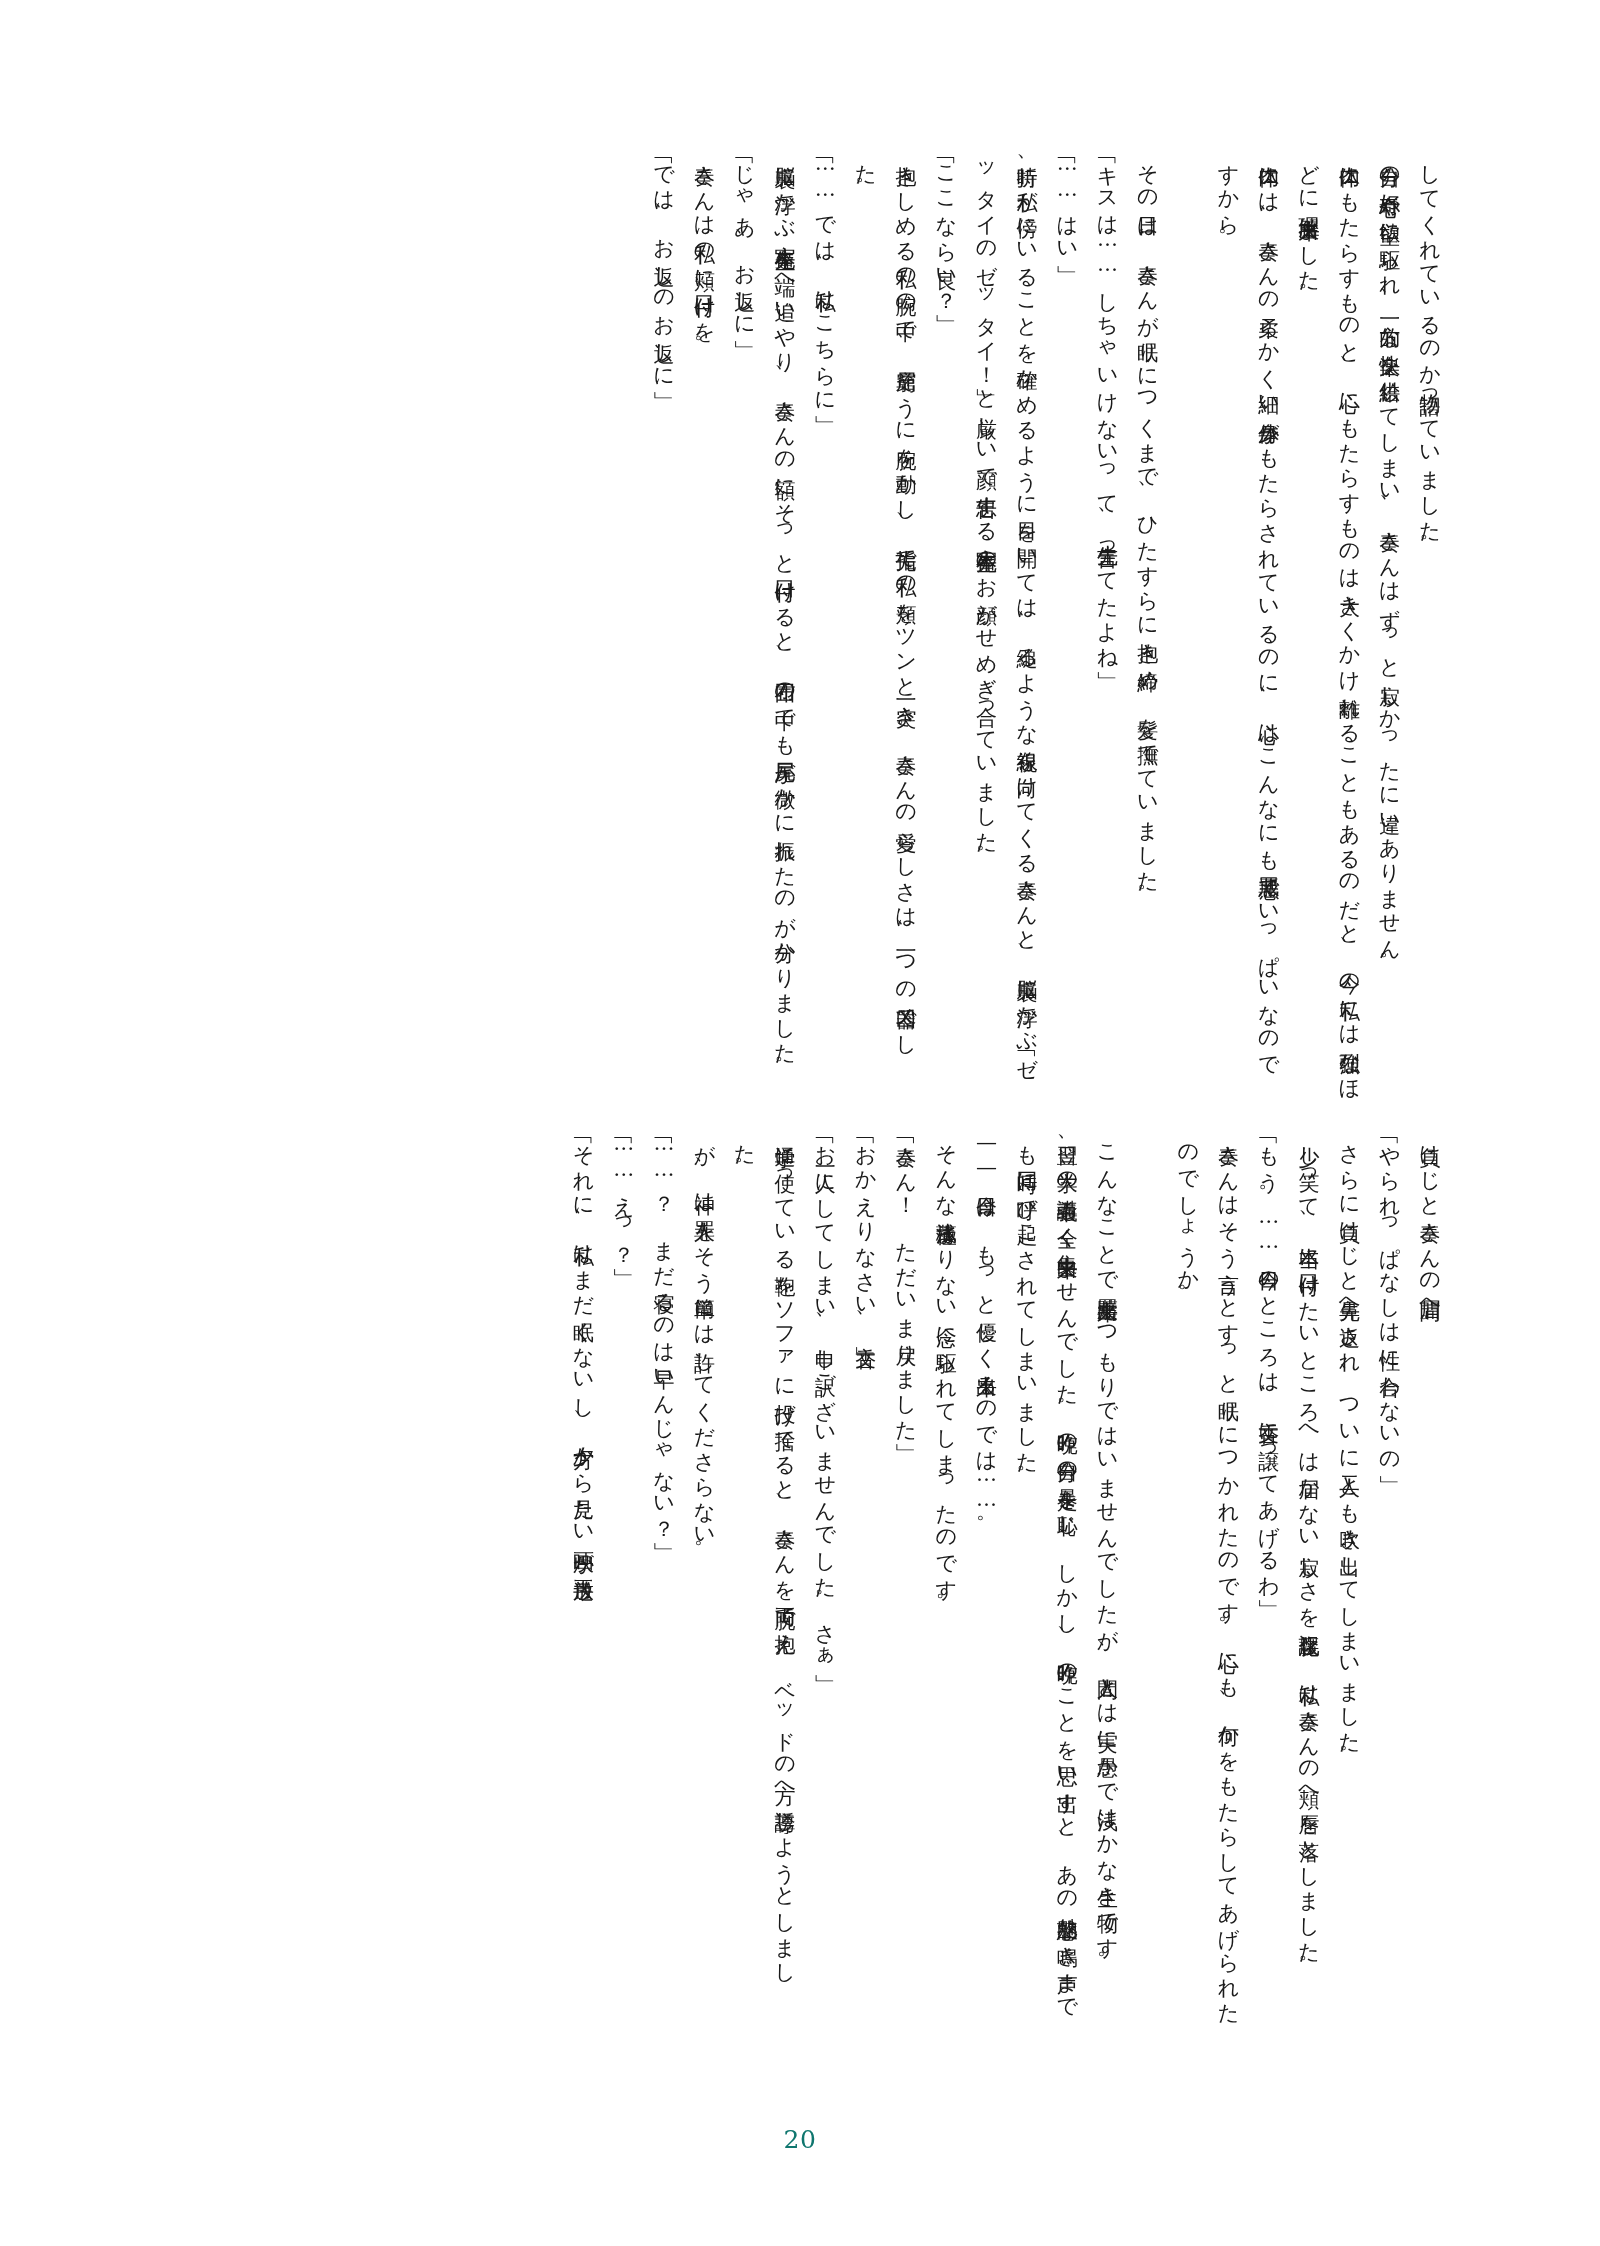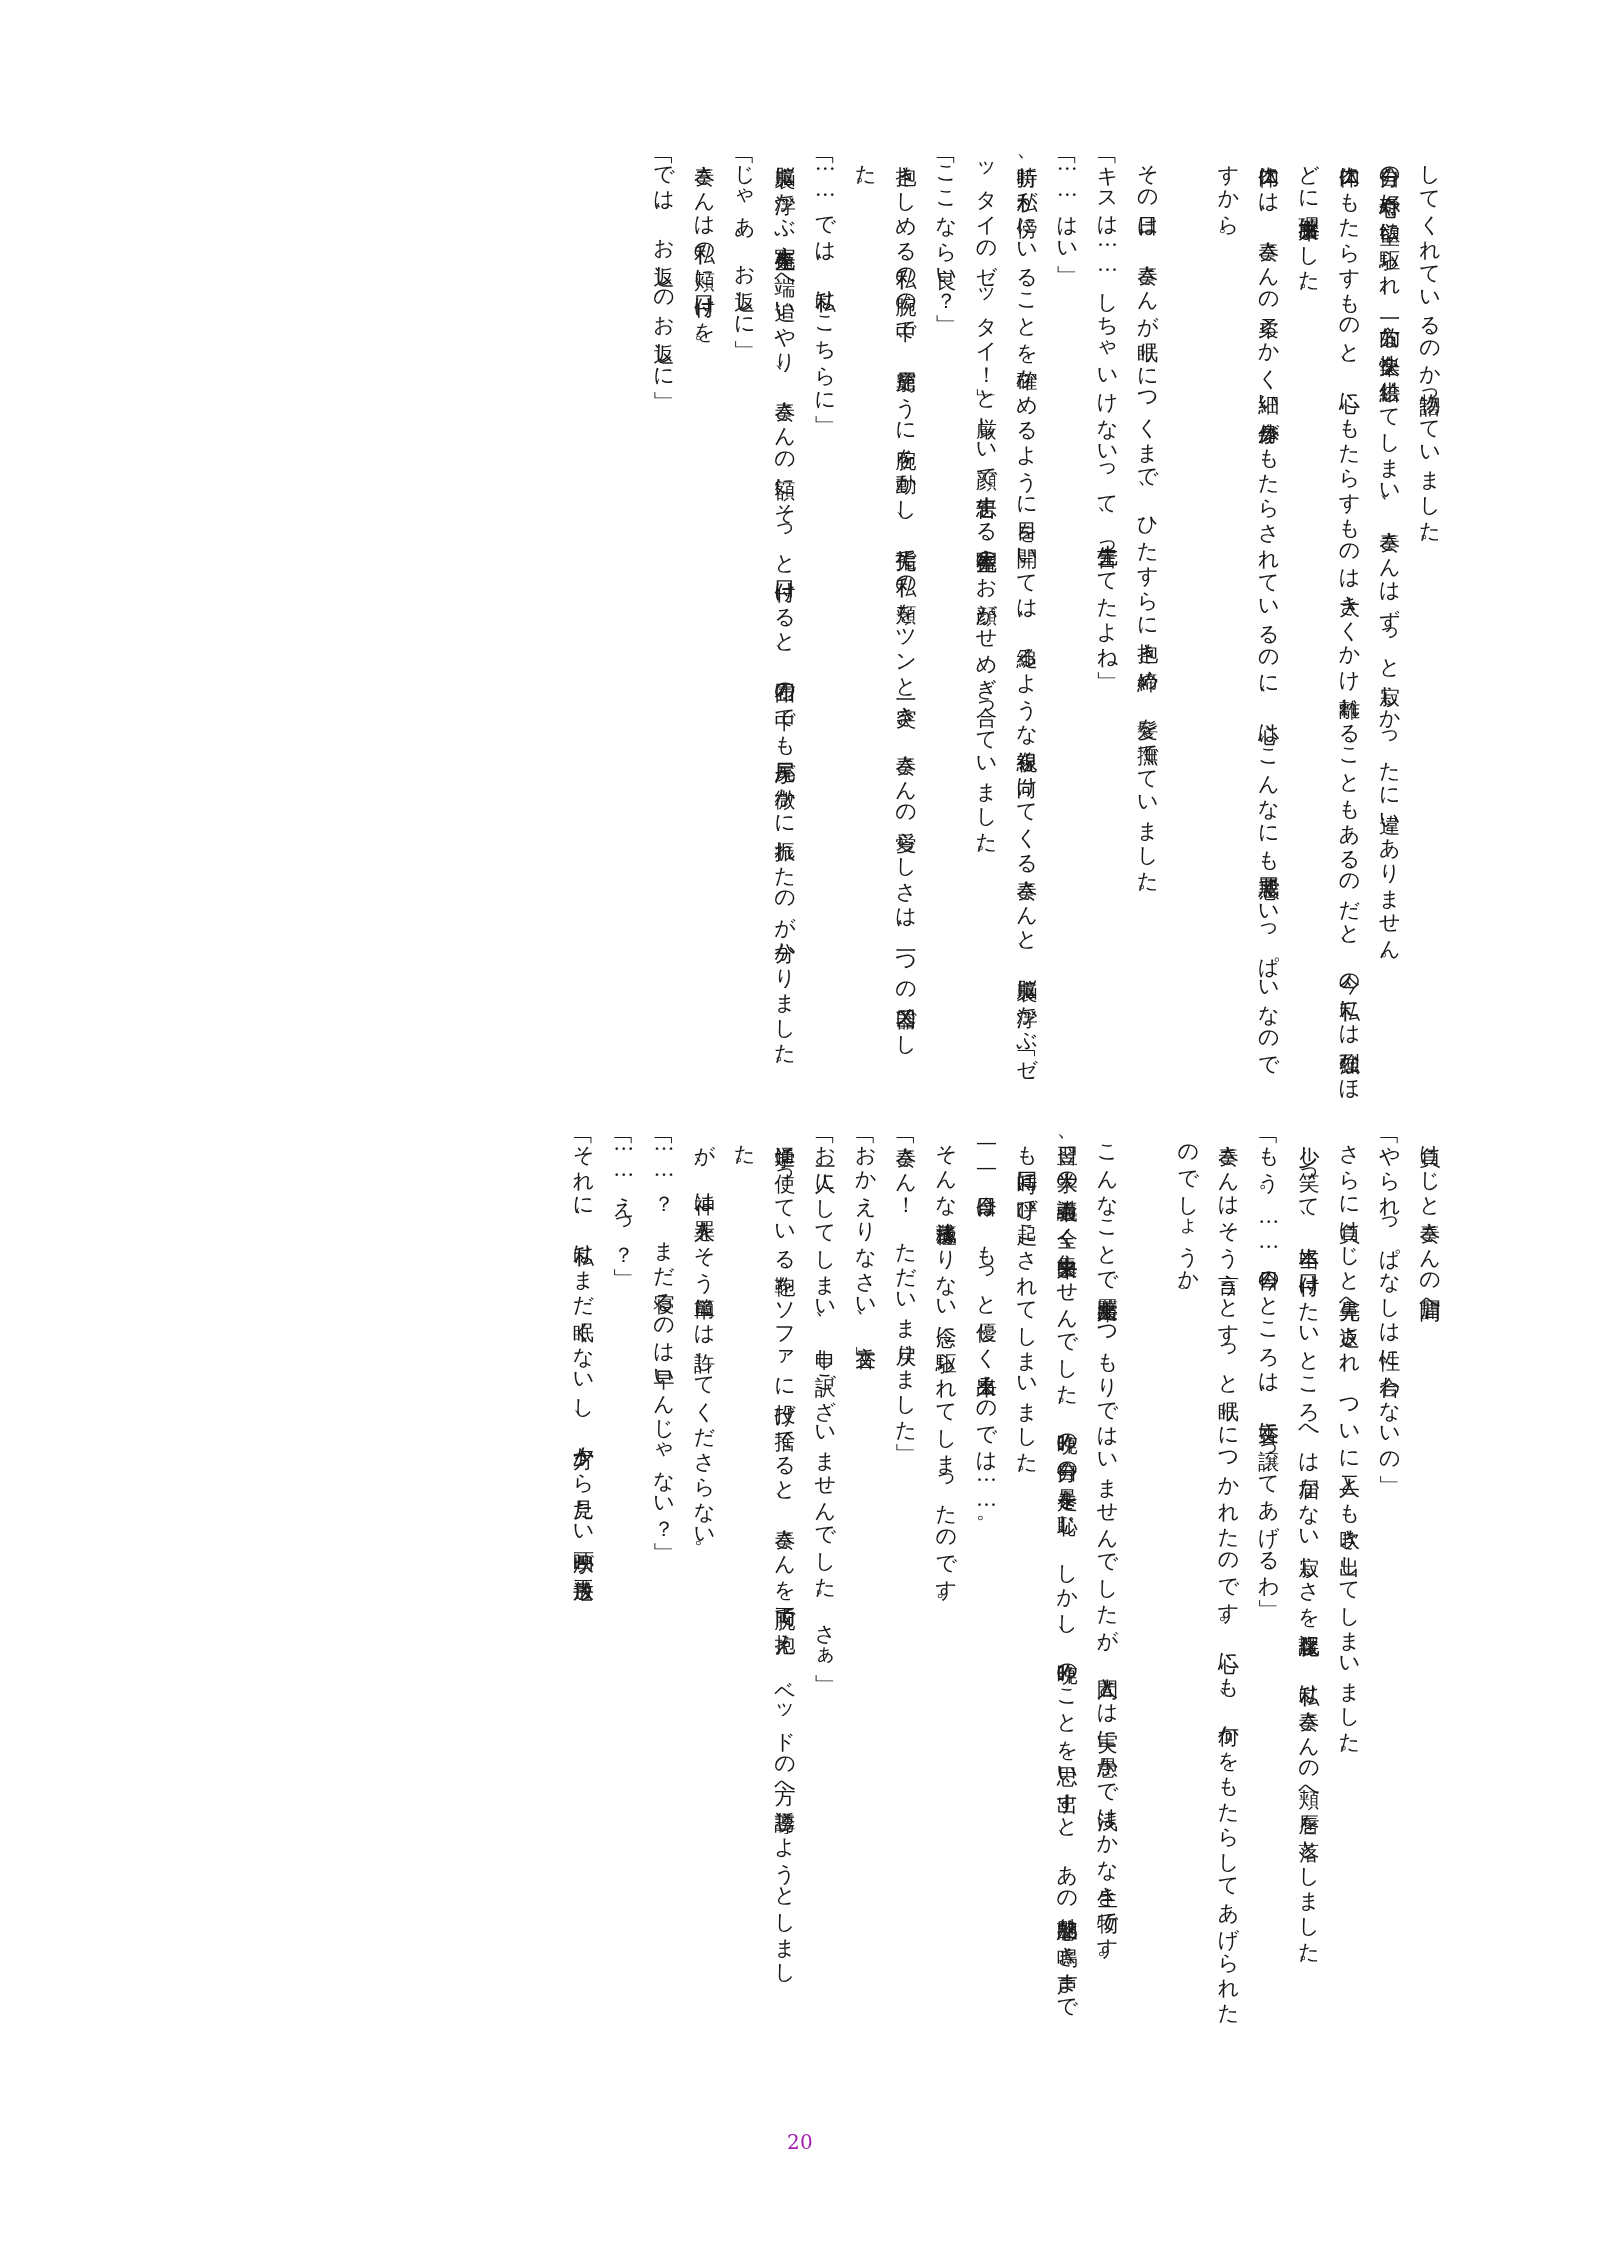--- a/index.html
+++ b/index.html
@@ -45,22 +45,22 @@
     height: 890px;
     width: 1020px;
   }
   .page-number {
     position: absolute;
     left: 0;
     right: 0;
     bottom: 92px;
     text-align: center;
     font-family: "DejaVu Serif", "Liberation Serif", serif;
-    font-size: 20px;
-    color: #a21caf;
+    font-size: 25px;
+    color: #0f766e;
     letter-spacing: 0.02em;
   }
 </style>
 </head>
 <body>
 
 <div class="page">
 
   <div class="vblock" id="text-block-upper">してくれているのか物語っていました。
 自分の好奇心や欲望に駆られ、一方的な快楽を供給してしまい、奏さんはずっと寂しかったに違いありません。

